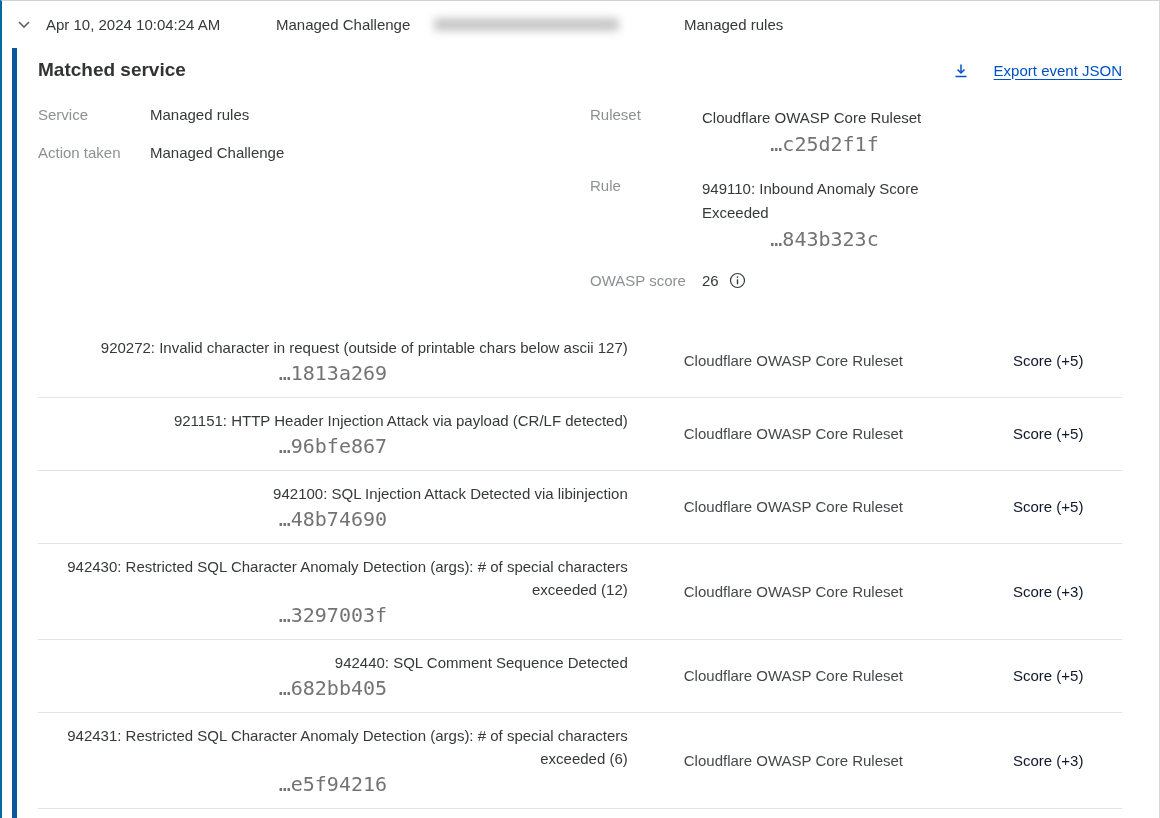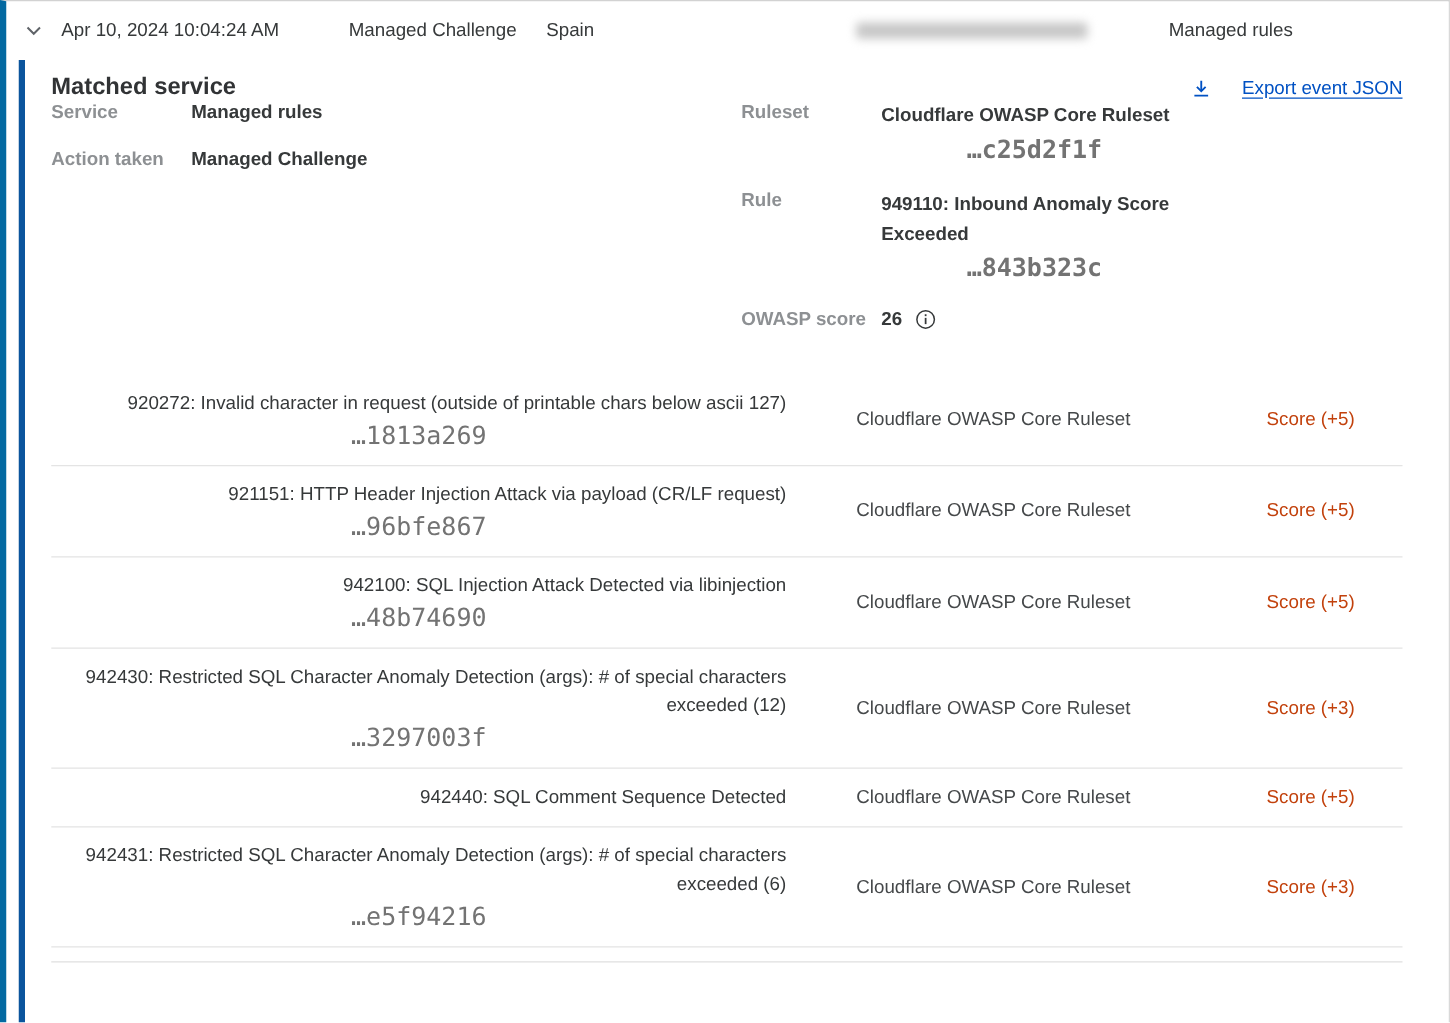--- a/index.html
+++ b/index.html
@@ -8,21 +8,21 @@
     font-family: "Liberation Sans", "DejaVu Sans", sans-serif;
     color: #36393a;
     font-size: 15px;
   }
   .screen {
     position: relative;
     width: 1160px;
     height: 818px;
     background: #fff;
     border-top: 1px solid #d2d2d2;
-    border-left: 5px solid #0369a1;
+    border-left: 2px solid #0369a1;
     border-right: 1px solid #d9d9d9;
     overflow: hidden;
   }
 
   
   .event-header {
     display: flex;
     align-items: center;
     height: 47px;
     padding-left: 14px;
@@ -70,21 +70,21 @@
     display: inline-flex; align-items: center; gap: 9px;
     color: #0051c3; text-decoration: none; font-size: 15px;
     cursor: pointer;
   }
   .export-link .label { text-decoration: underline; text-underline-offset: 3px; padding-left: 16px; }
   .icon-svg { display: inline-block; vertical-align: middle; }
 
   
   .details {
     display: flex;
-    font-weight: bold;
+    margin-top: 25px;
   }
   .details-left { width: 552px; }
   .details-right { flex: 1; }
   .field-row { display: flex; margin-bottom: 21px; }
   .field-label { width: 112px; color: #8d9093; flex-shrink: 0; }
   .field-value { color: #36393a; }
   .details-right .field-value { width: 245px; line-height: 24px; }
   .hash {
     font-family: "DejaVu Sans Mono", monospace;
     font-size: 20px;
@@ -121,42 +121,41 @@
   .log-table { margin-top: 15px; }
   .log-row {
     display: flex;
     align-items: center;
     border-bottom: 1px solid #e4e4e4;
     padding: 11px 0 12px 0;
   }
   .log-desc { width: 651px; padding-right: 56px; }
   .log-desc .desc-text { line-height: 23px; color: #36393a; text-align: right; }
   .log-ruleset { width: 320px; color: #45484a; }
-  .log-score { width: 110px; color: #c2410c; margin-left: 12px; }
+  .log-score { width: 110px; color: #0f172a; margin-left: 12px; }
   .panel-bottom-line {
     height: 12px;
     border-bottom: 1px solid #e0e0e0;
   }
 </style>
 </head>
 <body>
 
 <div class="screen">
 
   <div class="event-header">
     <button class="chevron-btn">
       <span>
         <svg class="icon-svg" width="16" height="16" viewBox="0 0 16 16">
           <path d="M3 5l5 5 5-5" fill="none" stroke="#5f6368" stroke-width="1.6"></path>
         </svg>
       </span>
     </button>
     <span class="col-ts">Apr 10, 2024 10:04:24 AM</span>
     <span class="col-act">Managed Challenge</span>
-    <span class="col-geo">Spain</span>
     <span class="col-redacted">
       <span class="redacted-blur"></span>
     </span>
     <span class="col-spacer"></span>
     <span>Managed rules</span>
   </div>
 
   <div class="expanded">
     <div class="accent-bar"></div>
     <div class="expanded-content">
@@ -227,21 +226,21 @@
             <div class="log-desc">
               <div class="desc-text">920272: Invalid character in request (outside of printable chars below ascii 127)</div>
               <div class="hash">…1813a269</div>
             </div>
             <div class="log-ruleset">Cloudflare OWASP Core Ruleset</div>
             <div class="log-score">Score (+5)</div>
           </div>
 
           <div class="log-row">
             <div class="log-desc">
-              <div class="desc-text">921151: HTTP Header Injection Attack via payload (CR/LF request)</div>
+              <div class="desc-text">921151: HTTP Header Injection Attack via payload (CR/LF detected)</div>
               <div class="hash">…96bfe867</div>
             </div>
             <div class="log-ruleset">Cloudflare OWASP Core Ruleset</div>
             <div class="log-score">Score (+5)</div>
           </div>
 
           <div class="log-row">
             <div class="log-desc">
               <div class="desc-text">942100: SQL Injection Attack Detected via libinjection</div>
               <div class="hash">…48b74690</div>
@@ -255,20 +254,21 @@
               <div class="desc-text">942430: Restricted SQL Character Anomaly Detection (args): # of special characters exceeded (12)</div>
               <div class="hash">…3297003f</div>
             </div>
             <div class="log-ruleset">Cloudflare OWASP Core Ruleset</div>
             <div class="log-score">Score (+3)</div>
           </div>
 
           <div class="log-row">
             <div class="log-desc">
               <div class="desc-text">942440: SQL Comment Sequence Detected</div>
+              <div class="hash">…682bb405</div>
             </div>
             <div class="log-ruleset">Cloudflare OWASP Core Ruleset</div>
             <div class="log-score">Score (+5)</div>
           </div>
 
           <div class="log-row">
             <div class="log-desc">
               <div class="desc-text">942431: Restricted SQL Character Anomaly Detection (args): # of special characters exceeded (6)</div>
               <div class="hash">…e5f94216</div>
             </div>

